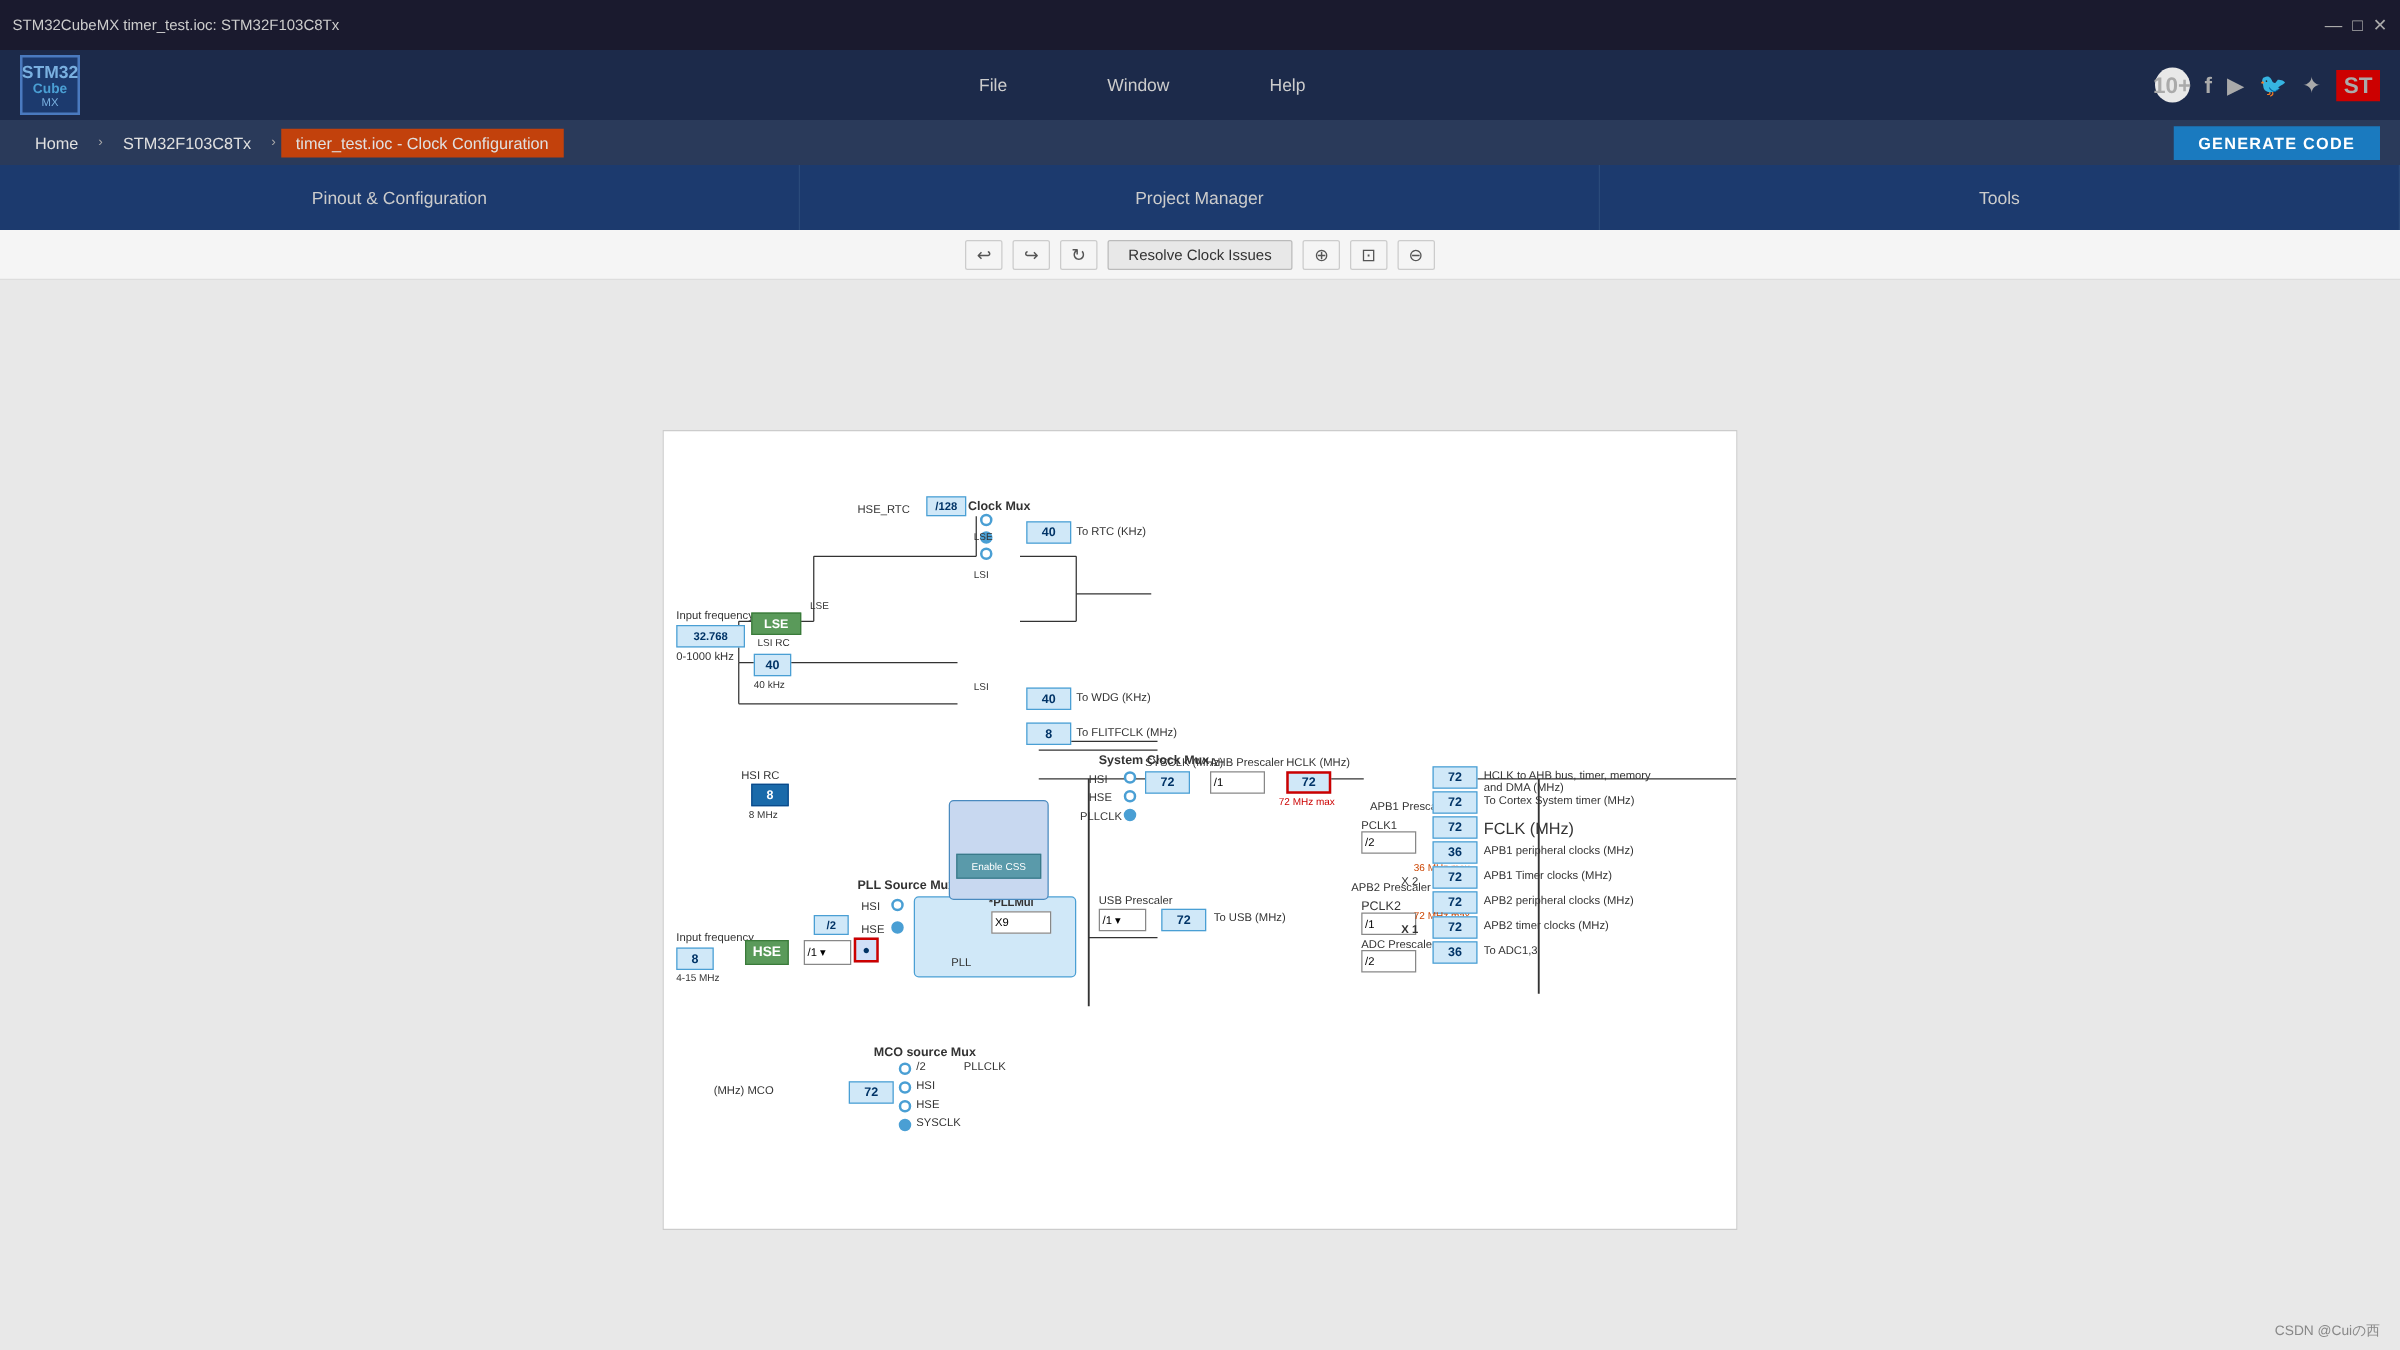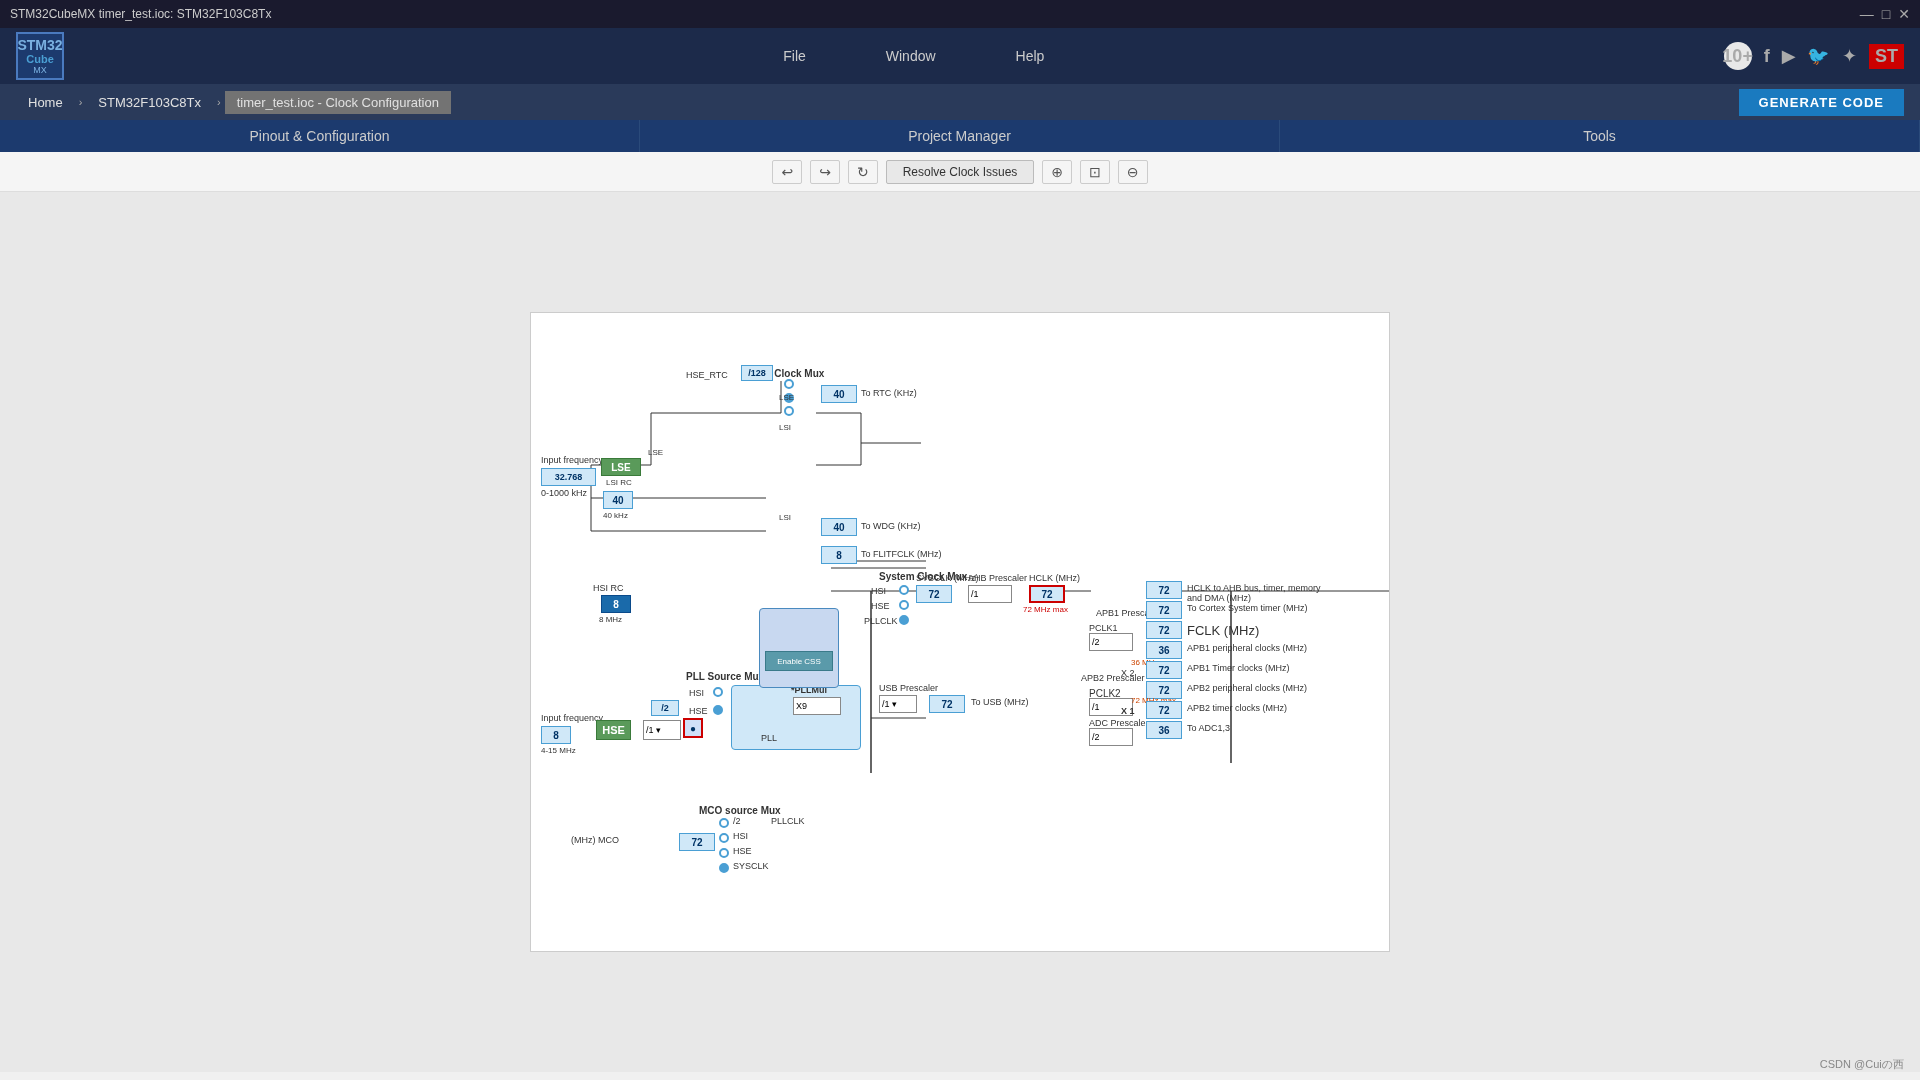--- a/index.html
+++ b/index.html
@@ -2,21 +2,21 @@
 <html><head>
   <meta charset="utf-8">
   <style>
     * { box-sizing: border-box; margin: 0; padding: 0; }
     body { font-family: Arial, sans-serif; font-size: 11px; background: #f0f0f0; width: 1920px; height: 1080px; overflow: hidden; }
 
     
     #titlebar {
       background: #1a1a2e;
       color: #ccc;
-      height: 28px;
+      height: 40px;
       display: flex;
       align-items: center;
       padding: 0 10px;
       font-size: 12px;
       justify-content: space-between;
     }
     #titlebar-left { display: flex; align-items: center; gap: 8px; }
     #titlebar-controls { display: flex; gap: 8px; font-size: 14px; }
     #titlebar-controls span { cursor: pointer; color: #aaa; }
 
@@ -89,38 +89,38 @@
     }
     .breadcrumb-item {
       color: #e0e0e0;
       font-size: 13px;
       padding: 4px 12px;
       display: flex;
       align-items: center;
       gap: 8px;
       cursor: pointer;
     }
-    .breadcrumb-item.active { background: #737373; }
+    .breadcrumb-item.active { background: #c2410c; }
     .breadcrumb-arrow { color: #aaa; margin: 0 4px; }
     #generate-btn {
       margin-left: auto;
       background: #1a7abf;
       color: white;
       border: none;
       padding: 6px 20px;
       font-size: 13px;
       font-weight: bold;
       cursor: pointer;
       letter-spacing: 1px;
     }
 
     
     #tabbar {
       background: #1c3a6e;
-      height: 32px;
+      height: 52px;
       display: flex;
       align-items: stretch;
     }
     .tab {
       flex: 1;
       display: flex;
       align-items: center;
       justify-content: center;
       color: #ccc;
       font-size: 14px;

